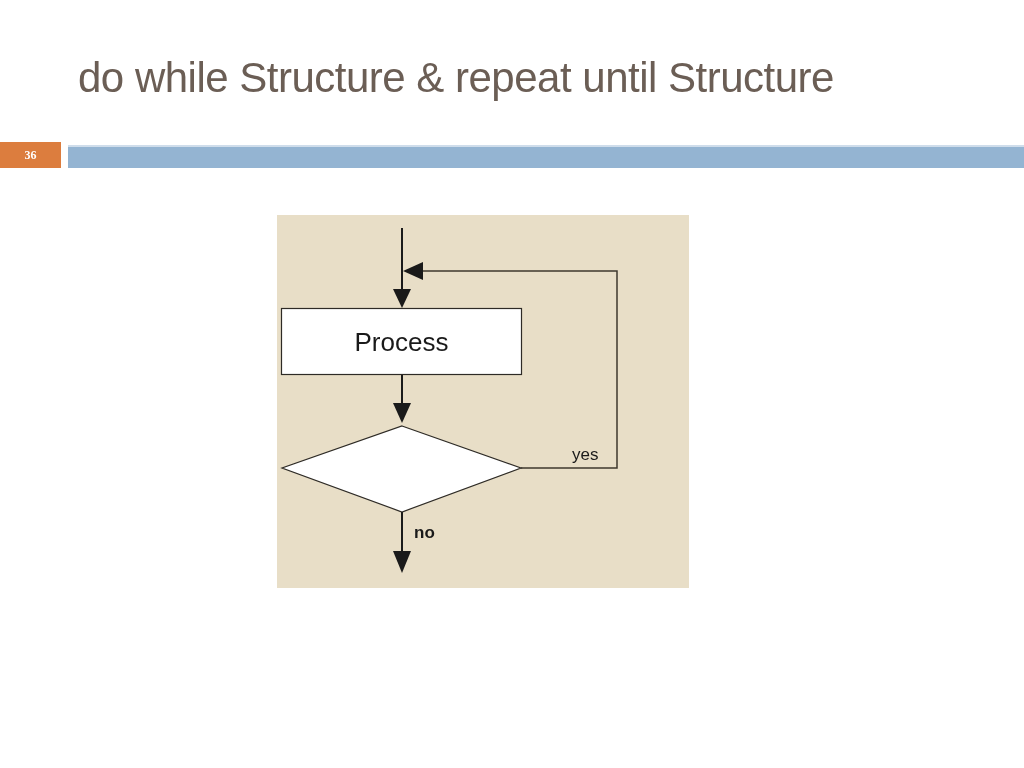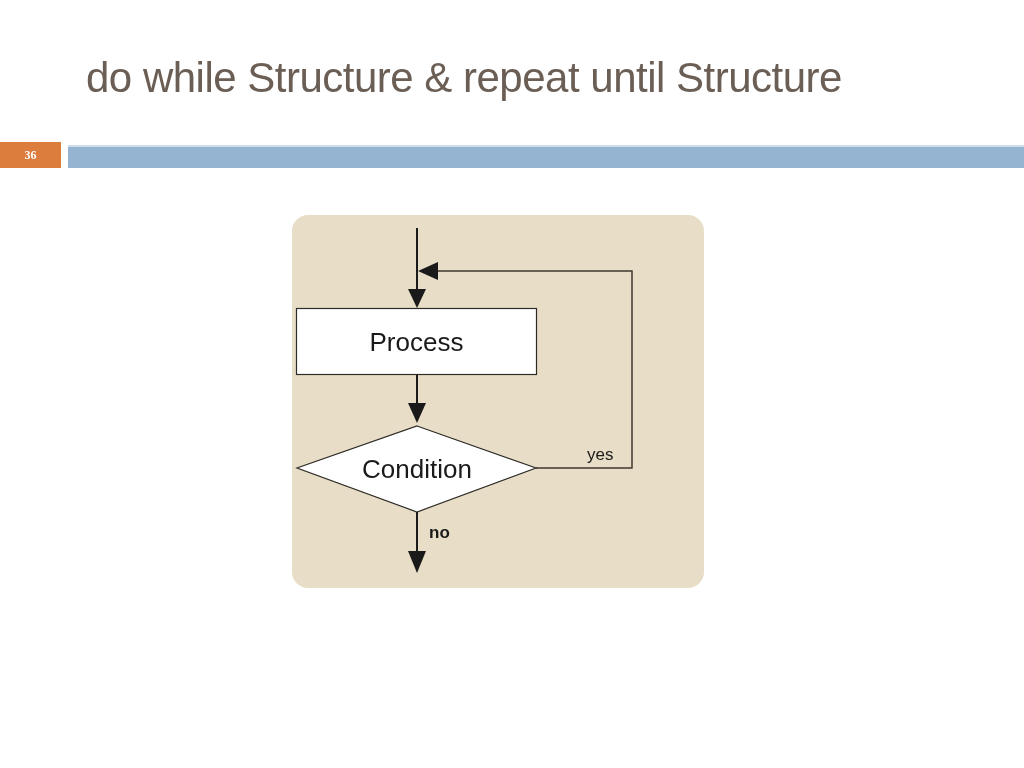--- a/index.html
+++ b/index.html
@@ -12,21 +12,21 @@
     font-family: "Liberation Sans", sans-serif;
   }
   .slide {
     position: relative;
     width: 1024px;
     height: 768px;
     background: #ffffff;
   }
   .title {
     position: absolute;
-    left: 86px;
+    left: 78px;
     top: 57px;
     margin: 0;
     font-size: 42px;
     font-weight: 400;
     letter-spacing: -0.5px;
     line-height: 1;
     color: var(--title-color, #6B5E55);
     white-space: nowrap;
   }
   .badge {
@@ -51,26 +51,25 @@
     left: 68px;
     top: 145px;
     width: 956px;
     height: 23px;
     background: var(--bar-bg, #94B4D2);
     border-top: 2px solid rgba(255,255,255,0.55);
     box-sizing: border-box;
   }
   .panel {
     position: absolute;
-    left: 292px;
+    left: 277px;
     top: 215px;
     width: 412px;
     height: 373px;
     background: var(--panel-bg, #E8DEC7);
-    border-radius: 16px;
   }
   .panel svg {
     position: absolute;
     left: 0;
     top: 0;
     width: 412px;
     height: 373px;
     display: block;
   }
   .flow-line {
@@ -142,20 +141,19 @@
       <polygon class="arrow-head" points="116,188 134,188 125,208"></polygon>
 
       <polygon class="shape" points="125,211 244,253 125,297 5,253"></polygon>
 
       <line class="flow-line" x1="125" y1="297" x2="125" y2="338"></line>
       <polygon class="arrow-head" points="116,336 134,336 125,358"></polygon>
     </svg>
 
     <div class="shape-label process-label">Process</div>
 
-    <div class="shape-label condition-label">Condition</div>
 
     <div class="branch-label yes-label">yes</div>
 
     <div class="branch-label no-label">no</div>
   </div>
 
 </div>
 
 </body></html>

